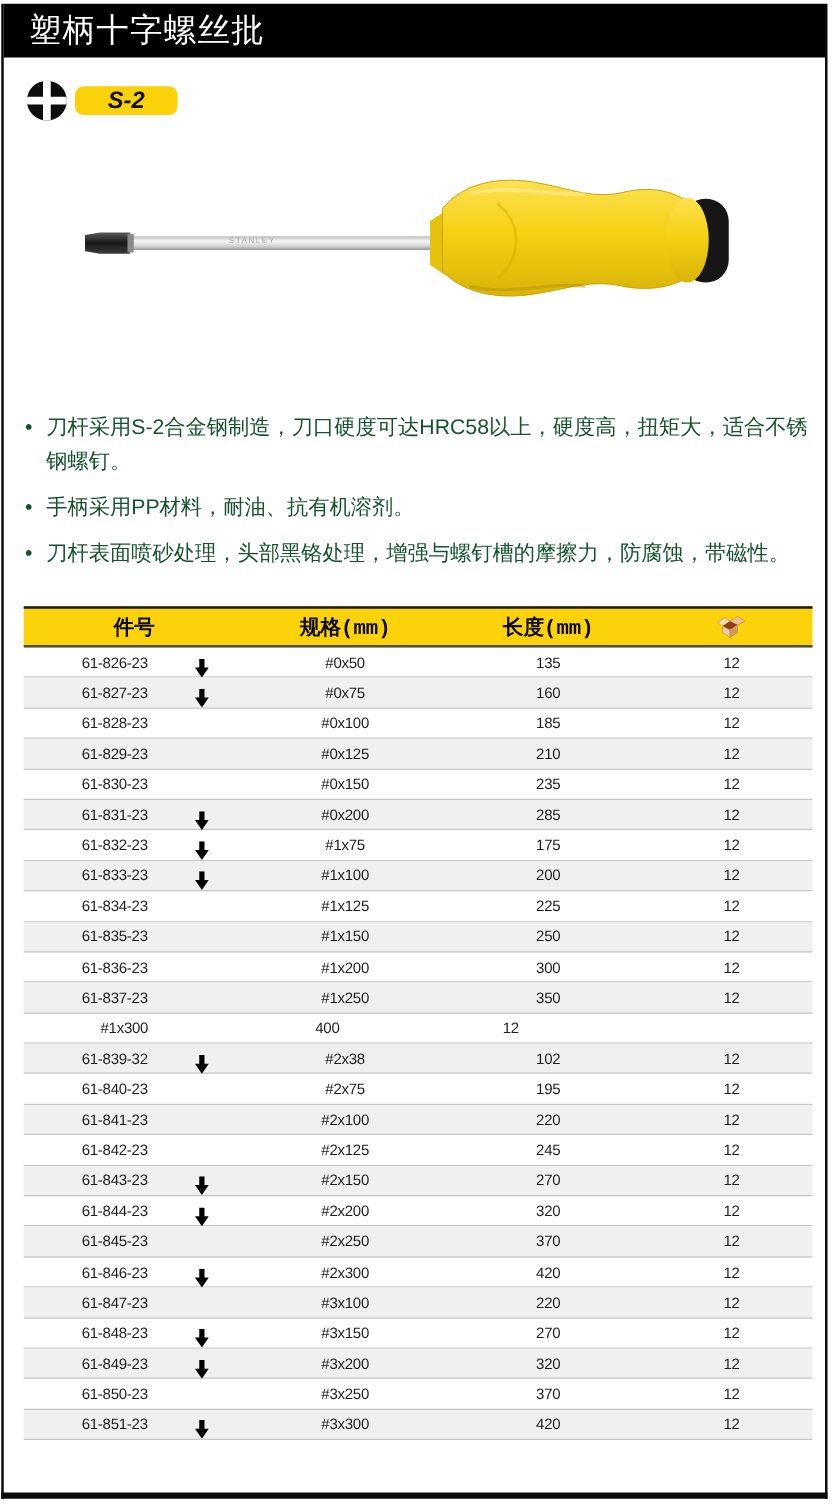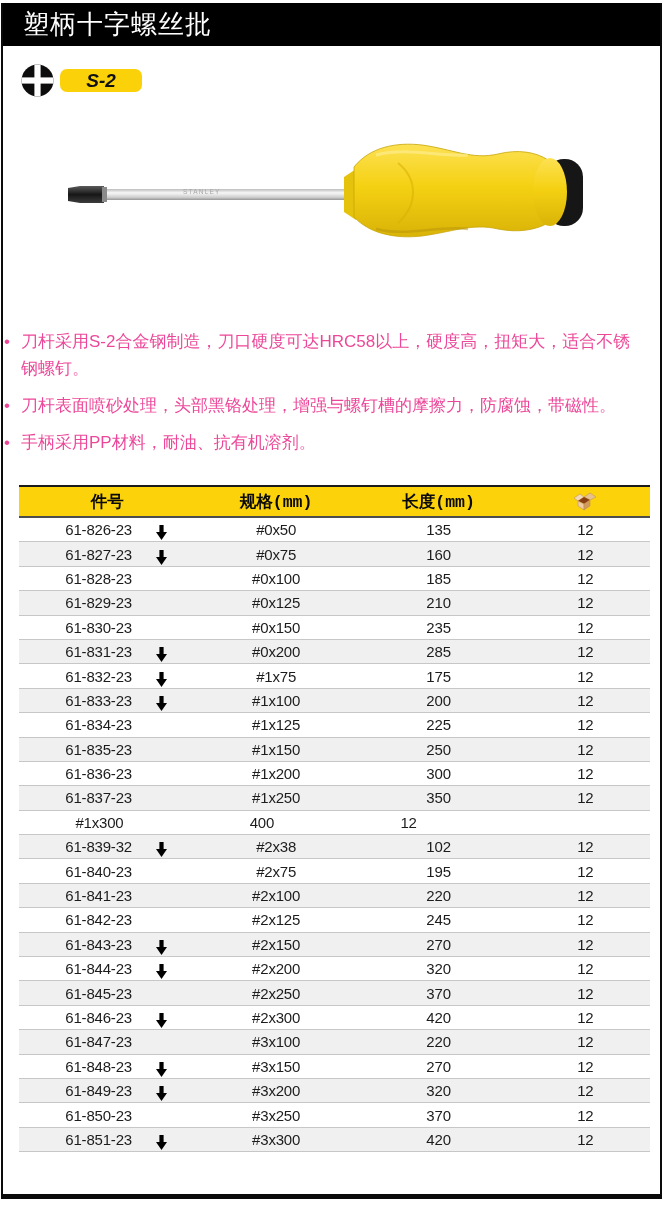--- a/index.html
+++ b/index.html
@@ -15,33 +15,33 @@
     padding-left:20px; letter-spacing:1px; }
   
   #bit-row { position:absolute; left:18px; top:61px; display:flex; align-items:center; gap:6px; }
   .phillips { width:33px; height:33px; }
   .grade-badge { width:82px; height:23px; background:#FBD109; border-radius:7px;
     display:flex; align-items:center; justify-content:center;
     font-weight:bold; font-style:italic; font-size:19px; color:#111; }
   
   #product { position:absolute; left:55px; top:130px; width:545px; height:135px; }
   
-  #features { position:absolute; left:1px; top:325px; width:628px;
-    font-size:17px; line-height:27px; color:#ec4899; }
+  #features { position:absolute; left:17px; top:325px; width:628px;
+    font-size:17px; line-height:27px; color:#14532d; }
   #features .feat { padding-left:17px; position:relative; margin-bottom:10px; }
   #features .feat::before { content:"•"; position:absolute; left:0; top:0; font-size:17px; }
   
   #spec-table { position:absolute; left:16px; top:482px; width:631px; }
   #thead { display:flex; height:33px; background:#FCD20A;
     border-top:2px solid #1a1a1a; border-bottom:2px solid #4d4d4d;
     align-items:center; font-weight:bold; font-size:16.5px; color:#0a0a0a;font-family:Liberation Mono, monospace; }
   .c1 { width:28%; } .c2 { width:25.5%; } .c3 { width:26%; } .c4 { width:20.5%; }
   #thead > div, .trow > div { display:flex; align-items:center; justify-content:center; }
   .trow { display:flex; height:24.4px; border-bottom:1px solid #c7c7c7;
-    font-size:15px; letter-spacing:-0.2px; color:#1c1c1c; }
+    font-size:12px; letter-spacing:-0.2px; color:#1c1c1c; }
   .trow.alt { background:#f0f0f0; }
   .part-wrap { position:relative; width:84px; text-align:left; white-space:nowrap; }
   .dn-arrow { position:absolute; right:-18px; top:4px; width:11px; height:15px; }
   .carton { width:24px; height:19px; }
 </style>
 </head>
 <body>
 
 <div id="sheet">
 
@@ -108,22 +108,22 @@
     <path d="M318,22 C350,14 380,24 410,22" stroke="#fff0a0" stroke-width="3" fill="none" opacity="0.55"></path>
     <path d="M318,96 C350,104 380,92 410,96" stroke="#b8940a" stroke-width="2.5" fill="none" opacity="0.5"></path>
     <path d="M340,30 C360,46 360,72 340,90" stroke="#d9b307" stroke-width="2" fill="none" opacity="0.6"></path>
 
     <rect x="488" y="26" width="37" height="67" rx="18" fill="#161616"></rect>
     <ellipse cx="492" cy="59" rx="17" ry="34" fill="url(#handG)"></ellipse>
   </svg>
 
   <div id="features">
     <div class="feat">刀杆采用S-2合金钢制造，刀口硬度可达HRC58以上，硬度高，扭矩大，适合不锈钢螺钉。</div>
+    <div class="feat">手柄采用PP材料，耐油、抗有机溶剂。</div>
     <div class="feat">刀杆表面喷砂处理，头部黑铬处理，增强与螺钉槽的摩擦力，防腐蚀，带磁性。</div>
-    <div class="feat">手柄采用PP材料，耐油、抗有机溶剂。</div>
   </div>
 
   <div id="spec-table">
     <div id="thead">
       <div class="c1">件号</div>
       <div class="c2">规格(mm)</div>
       <div class="c3">长度(mm)</div>
       <div class="c4">
         <svg class="carton" viewBox="0 0 24 19">
           <polygon points="1,6 7,2 11,5 5,9" fill="#f2d9b8" stroke="#b98b55" stroke-width="0.5"></polygon>

